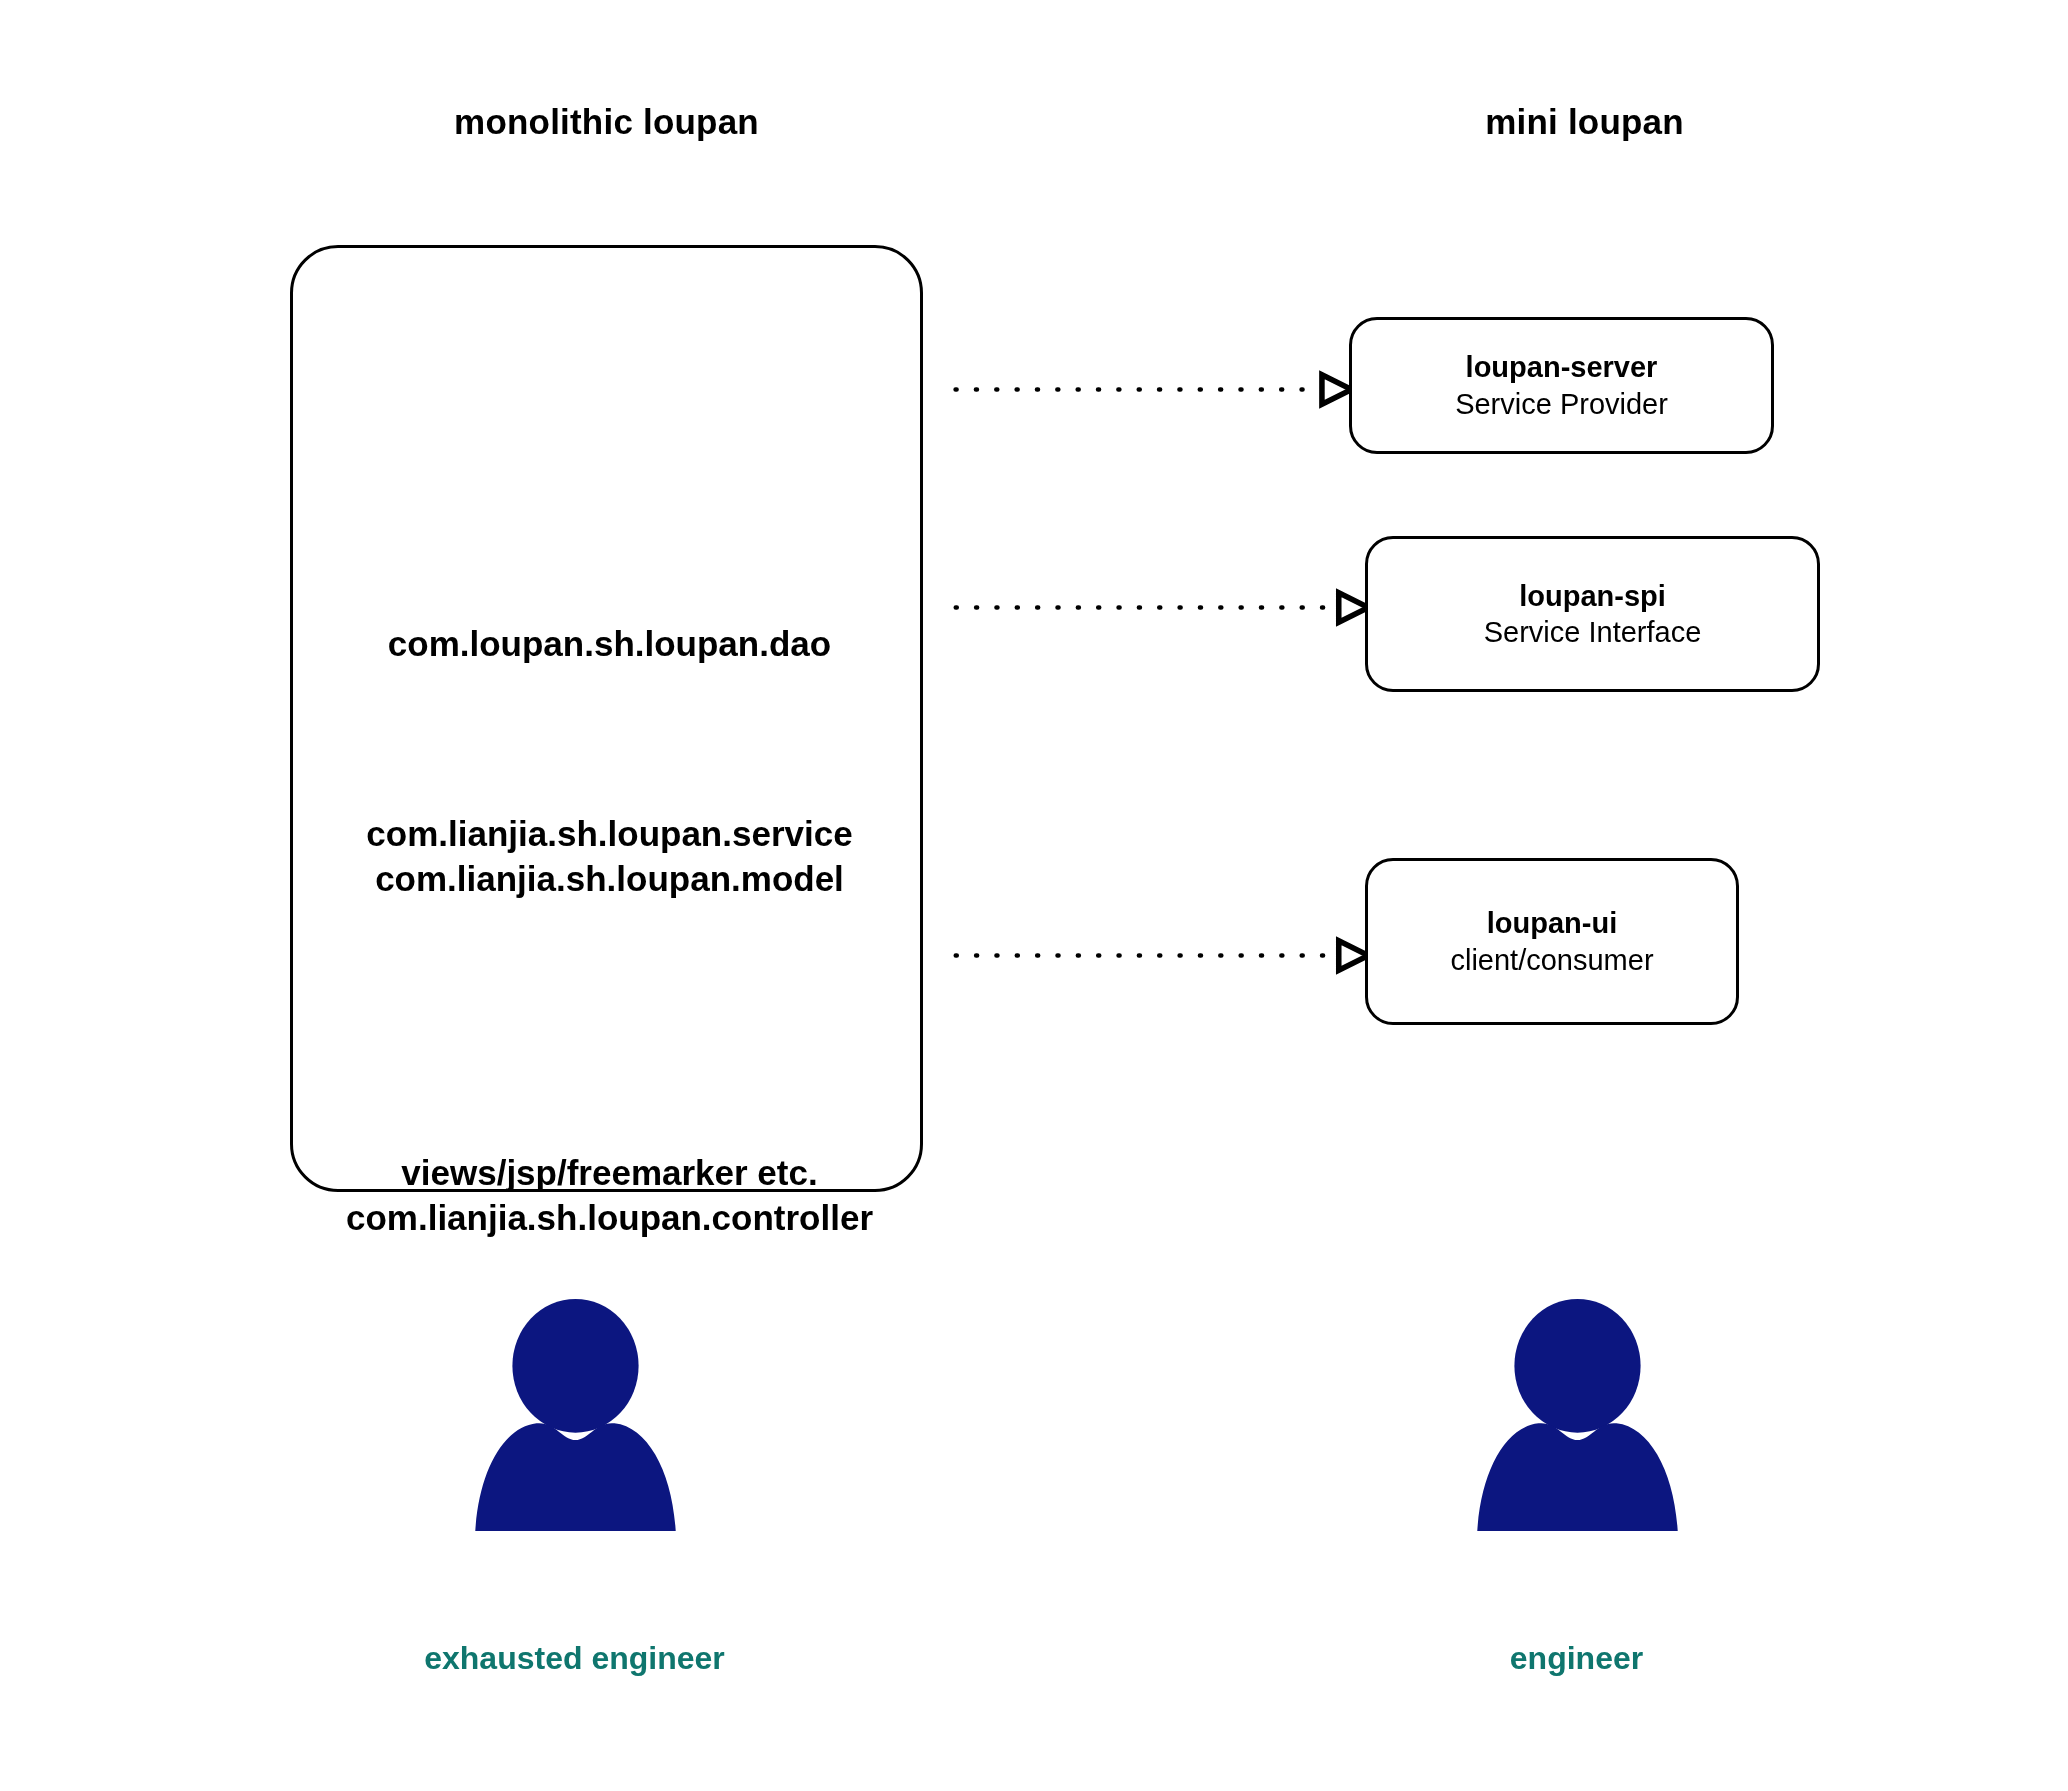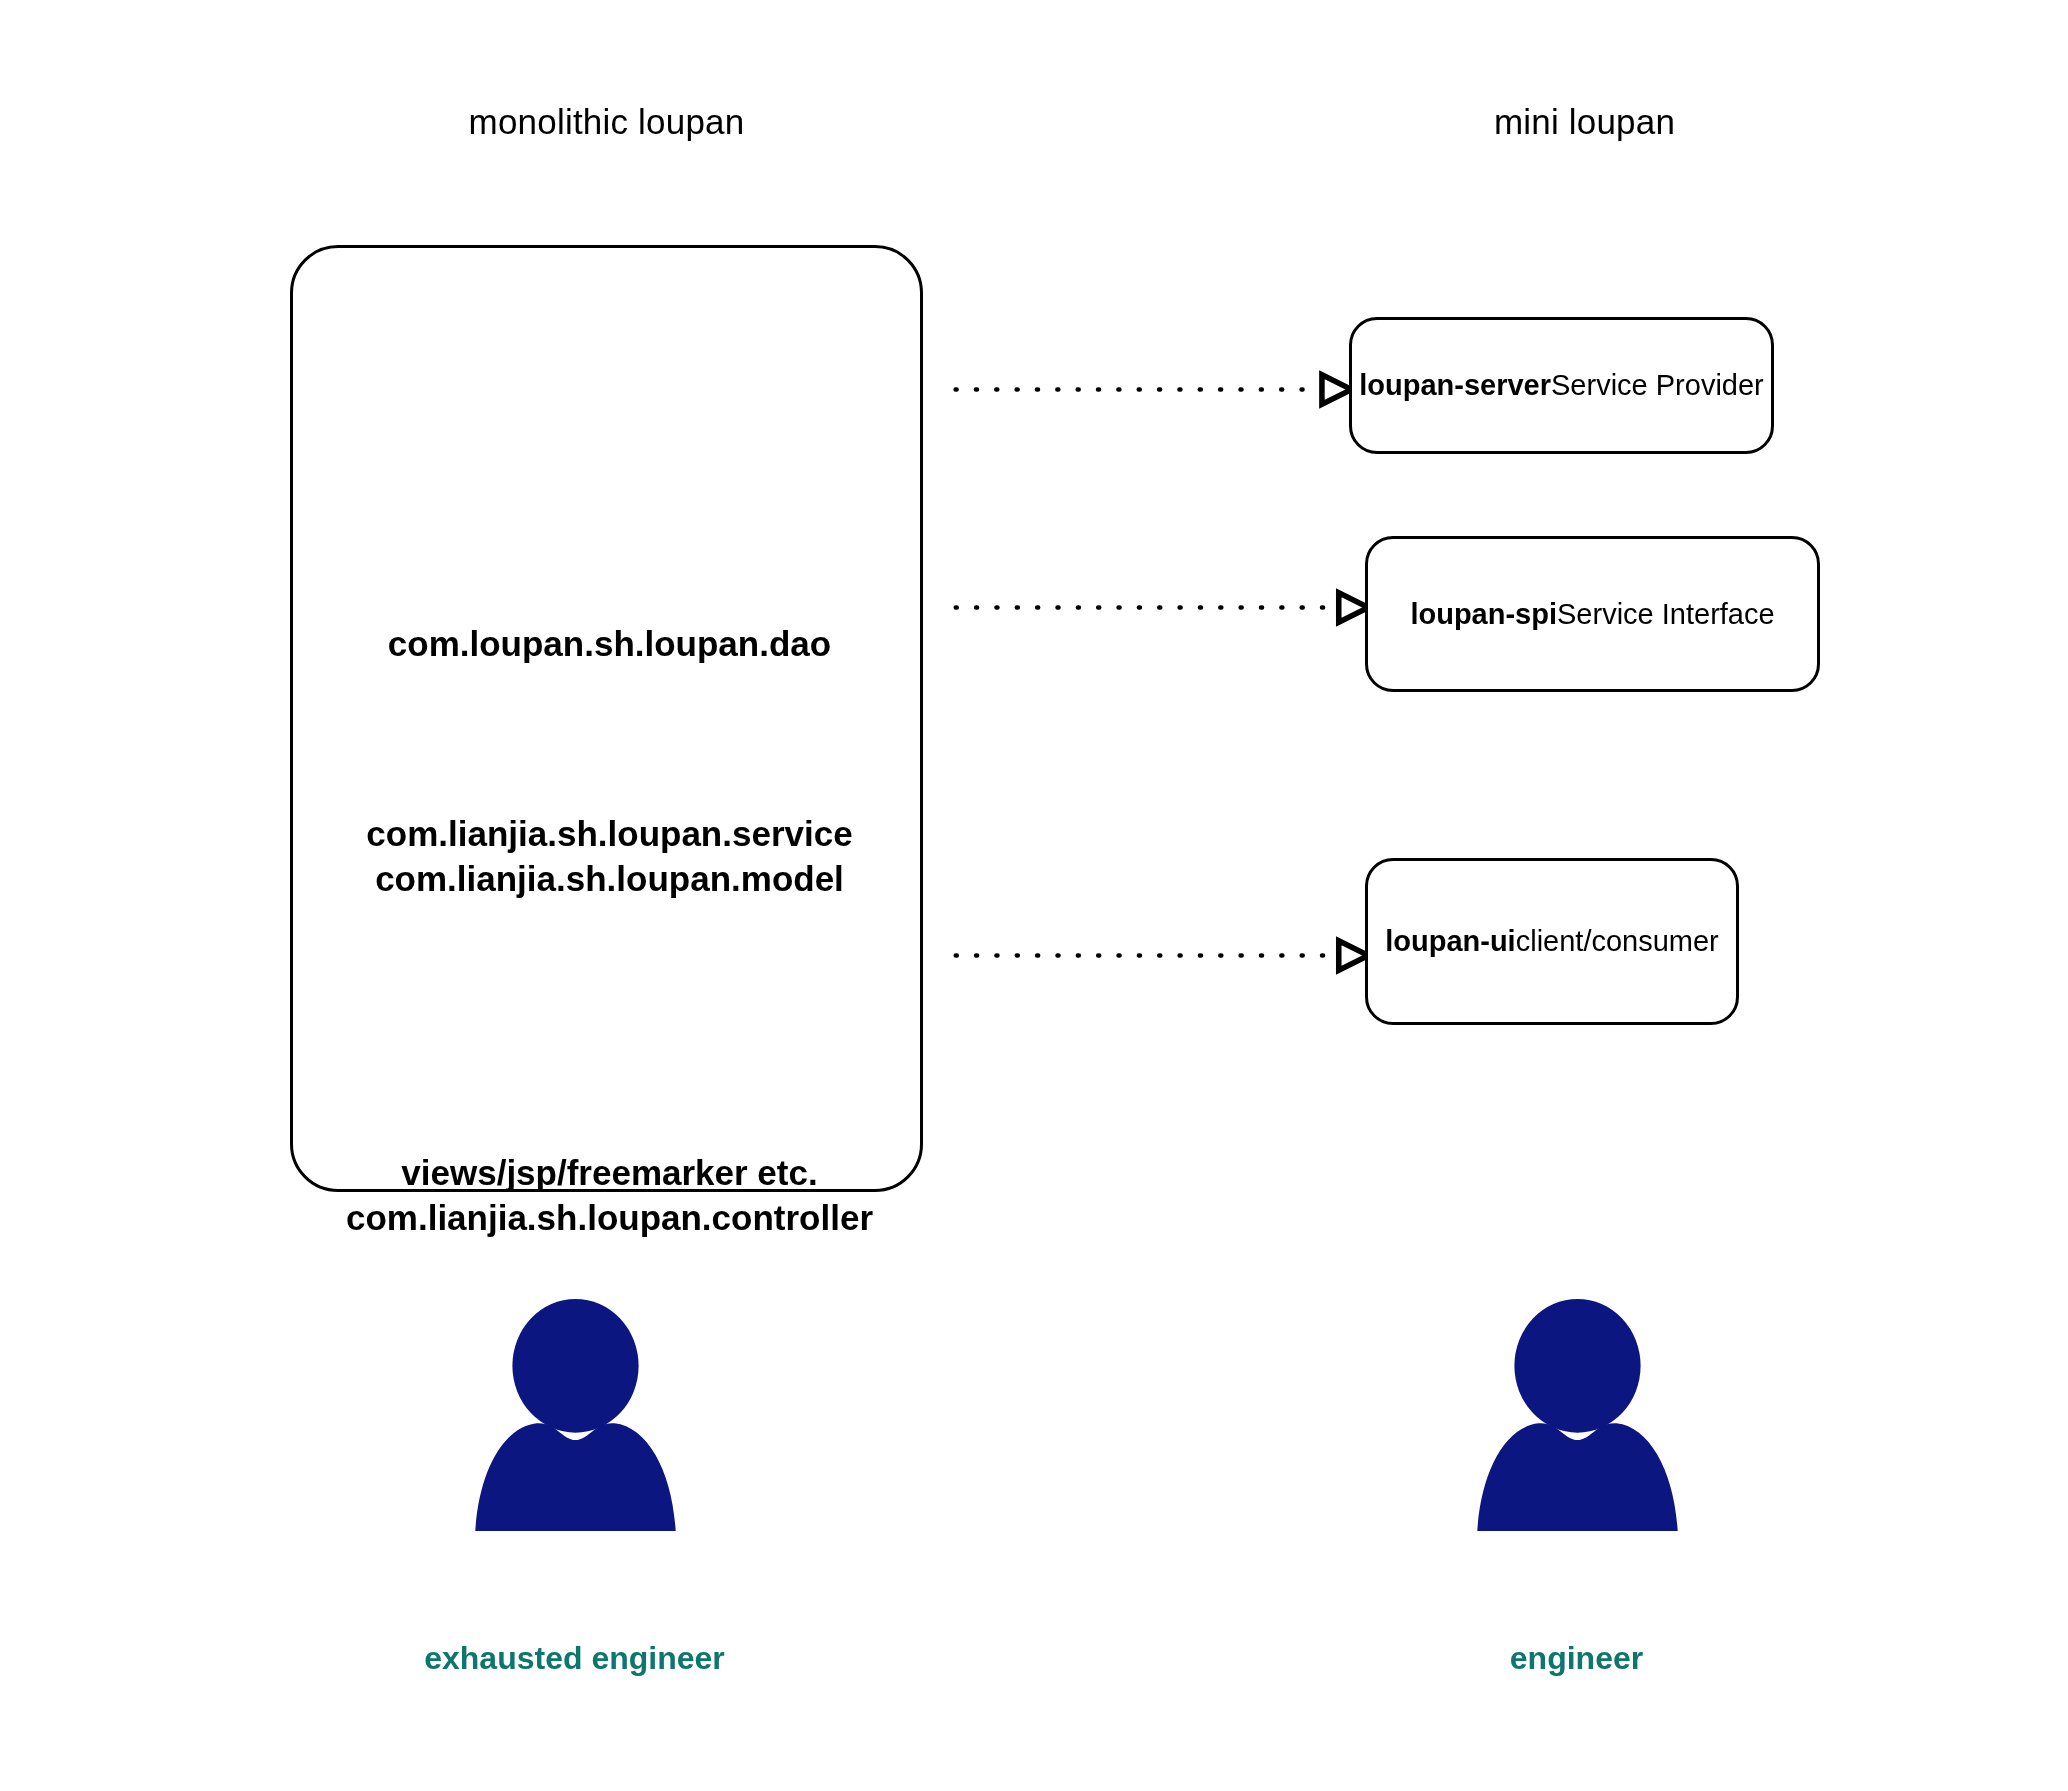--- a/index.html
+++ b/index.html
@@ -14,21 +14,21 @@
   #stage {
     position: relative;
     width: 2068px;
     height: 1791px;
     background: #ffffff;
     overflow: hidden;
   }
   .col-header {
     position: absolute;
     font-size: 35px;
-    font-weight: normal;
+    font-weight: bold;
     color: #000000;
     text-align: center;
     white-space: nowrap;
     letter-spacing: 0.2px;
   }
   #header-monolithic {
     left: 290px;
     width: 633px;
     top: 102px;
   }
@@ -66,20 +66,21 @@
   #pkg-ctrl  { top: 903px; }
 
   
   .module-box {
     position: absolute;
     border: 3.7px solid #000000;
     border-radius: 28px;
     background: #ffffff;
     box-sizing: border-box;
     display: flex;
+    flex-direction: column;
     align-items: center;
     justify-content: center;
   }
   .module-title {
     font-size: 29px;
     font-weight: bold;
     color: #000000;
     white-space: nowrap;
     line-height: 1.25;
   }

